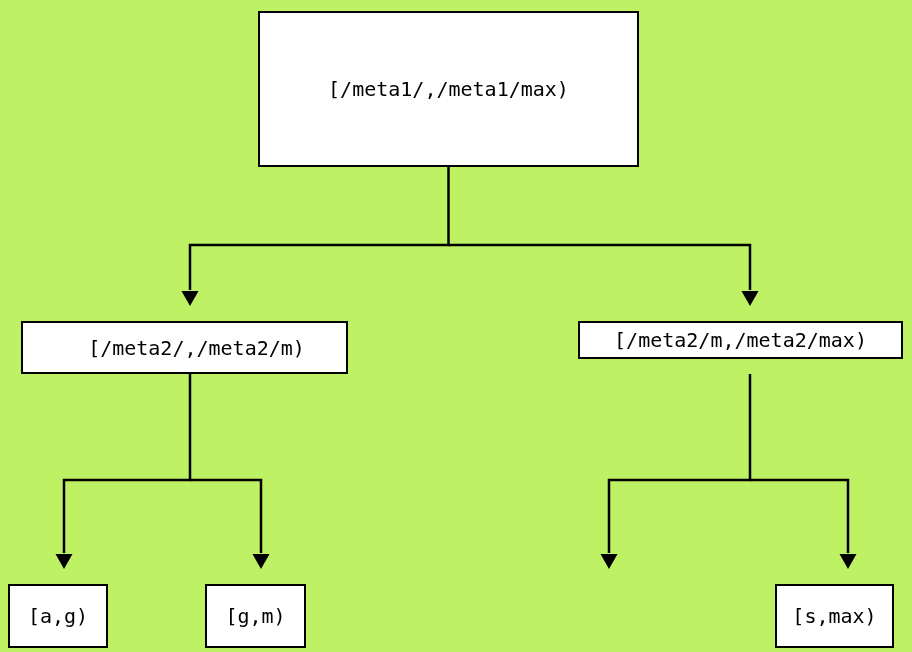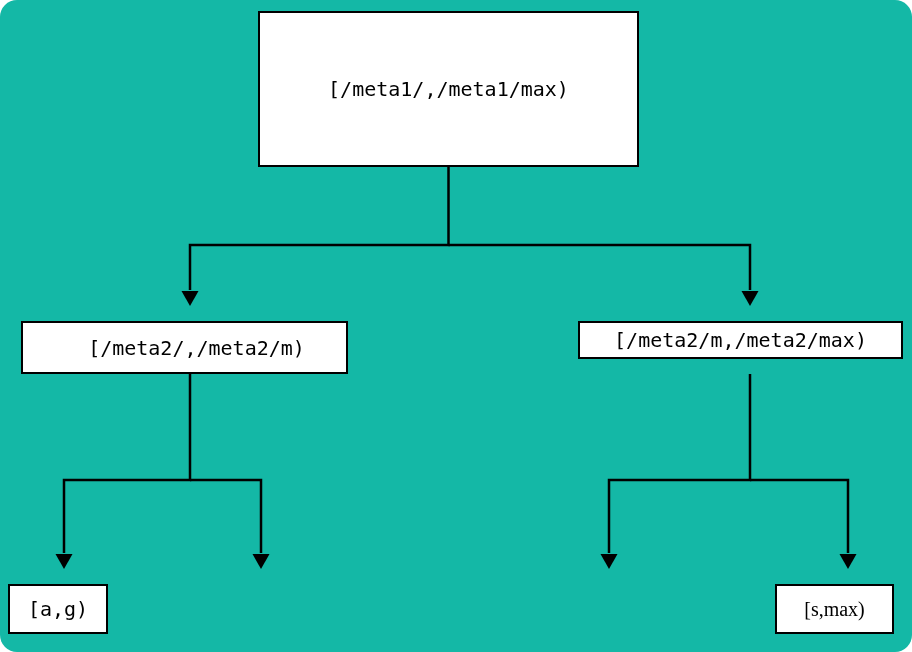--- a/index.html
+++ b/index.html
@@ -8,23 +8,22 @@
     padding: 0;
     background: #ffffff;
   }
   body {
     font-family: "DejaVu Sans Mono", "Liberation Mono", monospace;
   }
   #diagram-canvas {
     position: relative;
     width: 912px;
     height: 652px;
-    background: #14b8a6;
+    background: #bef264;
     overflow: hidden;
-    border-radius: 17px;
   }
   #edges-layer {
     position: absolute;
     left: 0;
     top: 0;
     width: 912px;
     height: 652px;
     pointer-events: none;
   }
   .node-box {
@@ -56,26 +55,26 @@
     padding-left: 24px;
   }
   .node-mid-right {
     left: 578px;
     top: 321px;
     width: 325px;
     height: 38px;
   }
   .node-leaf {
     top: 584px;
-    height: 50px;
+    height: 64px;
   }
   .node-leaf-1 { left: 8px;   width: 100px; }
   .node-leaf-2 { left: 205px; width: 101px; }
   .node-leaf-3 { left: 552px; width: 100px; }
-  .node-leaf-4 { left: 775px; width: 119px; font-family: Liberation Serif, serif; }
+  .node-leaf-4 { left: 775px; width: 119px; }
 </style>
 </head>
 <body>
 
 <div id="diagram-canvas">
 
   <svg id="edges-layer" width="912" height="652" viewBox="0 0 912 652" xmlns="http://www.w3.org/2000/svg">
 
     <g>
       <path d="M 448.5 167 L 448.5 245 L 190 245 L 190 290" fill="none" stroke="#000000" stroke-width="2.5"></path>
@@ -114,19 +113,22 @@
   </div>
 
   <div class="node-box node-mid-right">
     <span>[/meta2/m,/meta2/max)</span>
   </div>
 
   <div class="node-box node-leaf node-leaf-1">
     <span>[a,g)</span>
   </div>
 
+  <div class="node-box node-leaf node-leaf-2">
+    <span>[g,m)</span>
+  </div>
 
 
   <div class="node-box node-leaf node-leaf-4">
     <span>[s,max)</span>
   </div>
 
 </div>
 
 </body></html>

